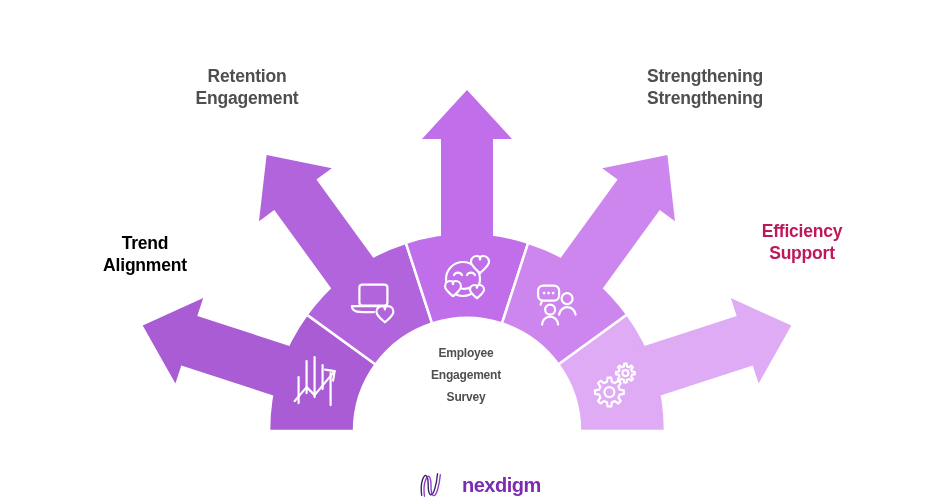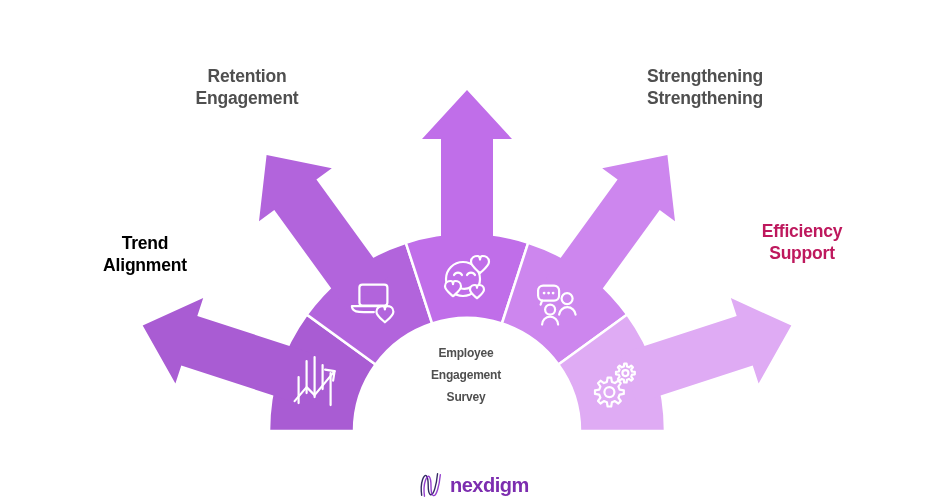--- a/index.html
+++ b/index.html
@@ -7,21 +7,21 @@
     position:relative;width:936px;height:501px;background:#ffffff;overflow:hidden;
     font-family:"Liberation Sans","DejaVu Sans",sans-serif;
   }
   .canvas > svg{position:absolute;left:0;top:0;}
   .lbl{
     position:absolute;transform:translateX(-50%);text-align:center;
     font-size:17.5px;line-height:21.5px;font-weight:700;letter-spacing:-0.2px;
     white-space:nowrap;
   }
   .lbl.center{font-size:12px;line-height:22px;}
-  .logo{position:absolute;left:418px;top:471px;display:flex;align-items:center;gap:6px;}
+  .logo{position:absolute;left:418px;top:471px;display:flex;align-items:center;gap:18px;}
   .logo-text{font-size:20px;font-weight:700;letter-spacing:-0.5px;line-height:26px;}
 </style>
 </head>
 <body>
 
 <div class="canvas">
 
   <svg id="diagram-svg" width="936" height="501" viewBox="0 0 936 501">
       <path d="M 269.0 431.0 A 198 198 0 0 1 306.8 314.6 L 375.6 364.6 A 113 113 0 0 0 354.0 431.0 Z" fill="#a95cd3" stroke="#ffffff" stroke-width="2.5"></path>
       <path d="M 306.8 314.6 A 198 198 0 0 1 405.8 242.7 L 432.1 323.5 A 113 113 0 0 0 375.6 364.6 Z" fill="#b264dc" stroke="#ffffff" stroke-width="2.5"></path>

